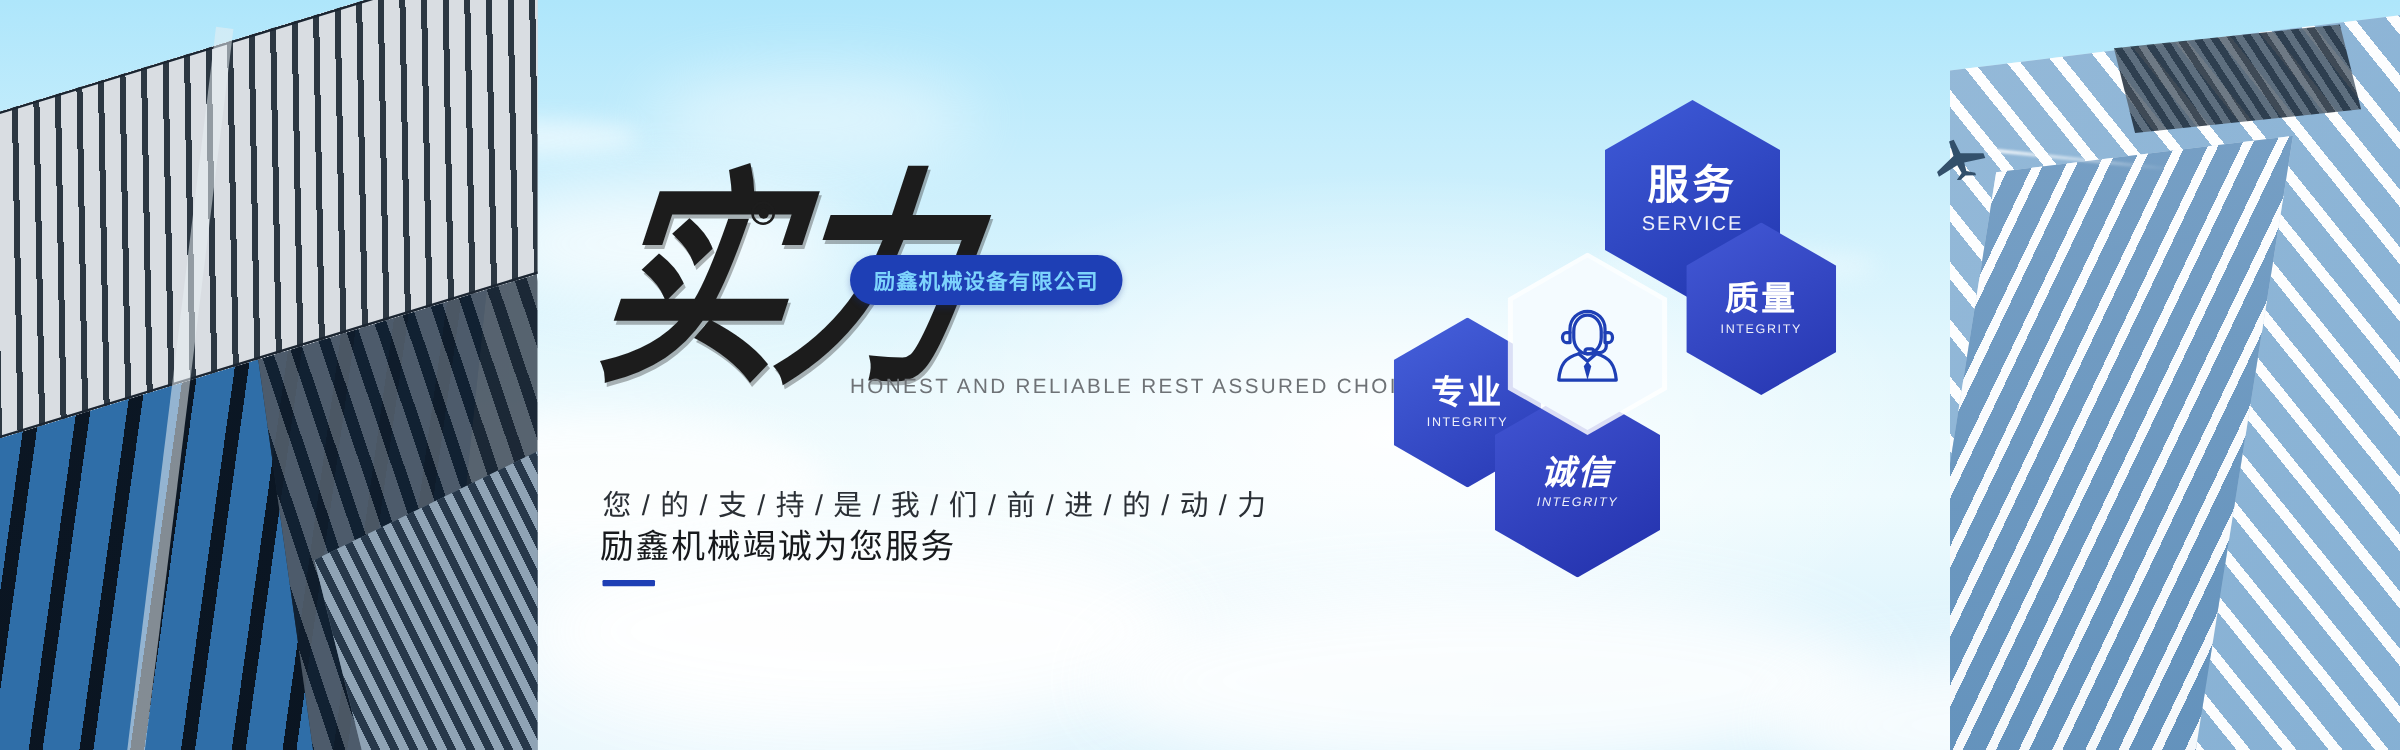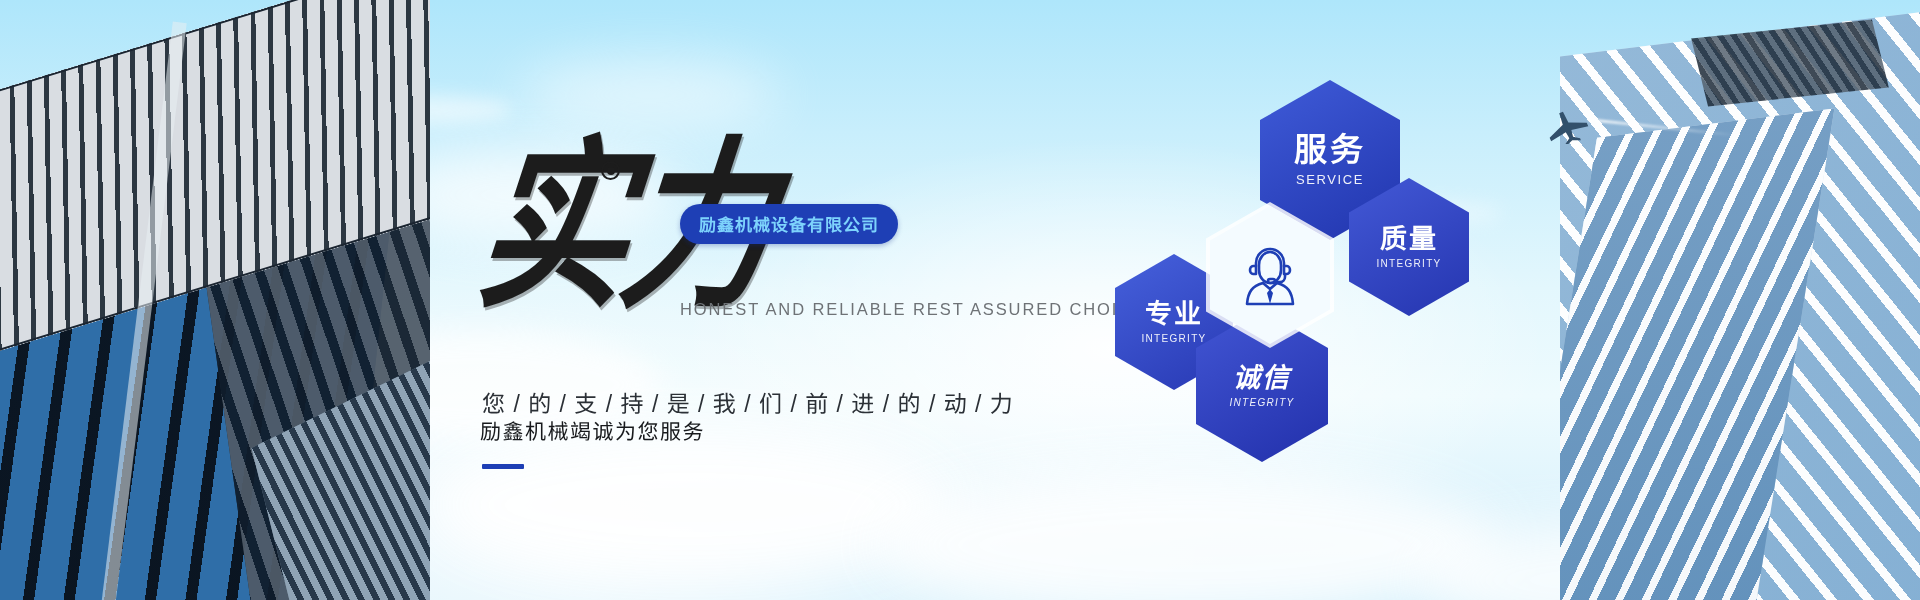--- a/index.html
+++ b/index.html
@@ -139,41 +139,41 @@
     position:absolute;left:210px;top:300px;
     font-size:16.5px;color:#6e7276;letter-spacing:1.9px;white-space:nowrap;
   }
 
   .sub-line{
     position:absolute;left:12px;top:385px;
     font-size:23px;color:#2b3036;letter-spacing:1px;white-space:nowrap;
   }
   .sub-main{
     position:absolute;left:10px;top:415px;
-    font-size:21px;color:#17191c;letter-spacing:1.5px;white-space:nowrap;
+    font-size:27px;color:#17191c;letter-spacing:1.5px;white-space:nowrap;
   }
   .rule{
     position:absolute;left:12px;top:464px;width:42px;height:5px;
     background:#1e3fb5;border-radius:1px;
   }
 
   
   .hexes{position:absolute;left:1120px;top:80px;width:420px;height:440px;}
   .hex{
     position:absolute;
     clip-path:polygon(50% 0%,100% 25%,100% 75%,50% 100%,0% 75%,0% 25%);
     display:flex;flex-direction:column;align-items:center;justify-content:center;
     color:#fff;text-align:center;
   }
   .hex .cn{font-size:33px;font-weight:700;letter-spacing:3px;line-height:1.05;}
-  .hex .en{font-size:13px;letter-spacing:1.6px;margin-top:5px;opacity:.92;}
+  .hex .en{font-size:16px;letter-spacing:1.6px;margin-top:5px;opacity:.92;}
   .hex.sm .cn{font-size:27px;letter-spacing:2px;}
   .hex.sm .en{font-size:10px;letter-spacing:1.3px;margin-top:4px;}
 
-  .hex-service{left:140px;top:0;width:140px;height:160px;
+  .hex-service{left:164px;top:0;width:140px;height:160px;
     background:linear-gradient(150deg,#3f5bd8,#2135ae);}
   .hex-quality{left:229px;top:98px;width:120px;height:138px;
     background:linear-gradient(150deg,#4359d6,#2535b0);}
   .hex-zhuanye{left:-5px;top:174px;width:118px;height:136px;
     background:linear-gradient(150deg,#4661dc,#2839b4);}
   .hex-chengxin{left:76px;top:230px;width:132px;height:152px;
     background:linear-gradient(150deg,#4256d4,#2230ab);font-style:italic;}
 
   .hex-center{
     position:absolute;left:86px;top:122px;width:128px;height:146px;

